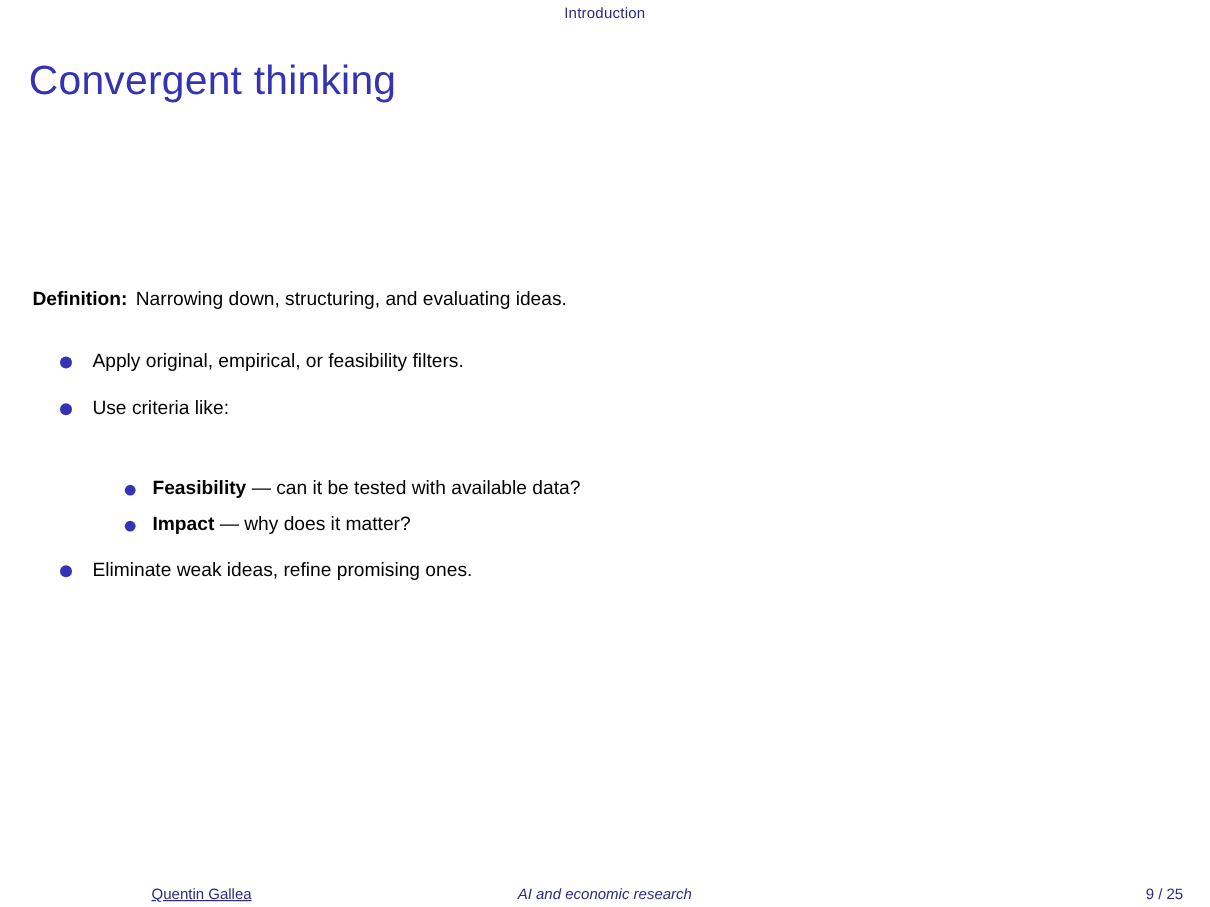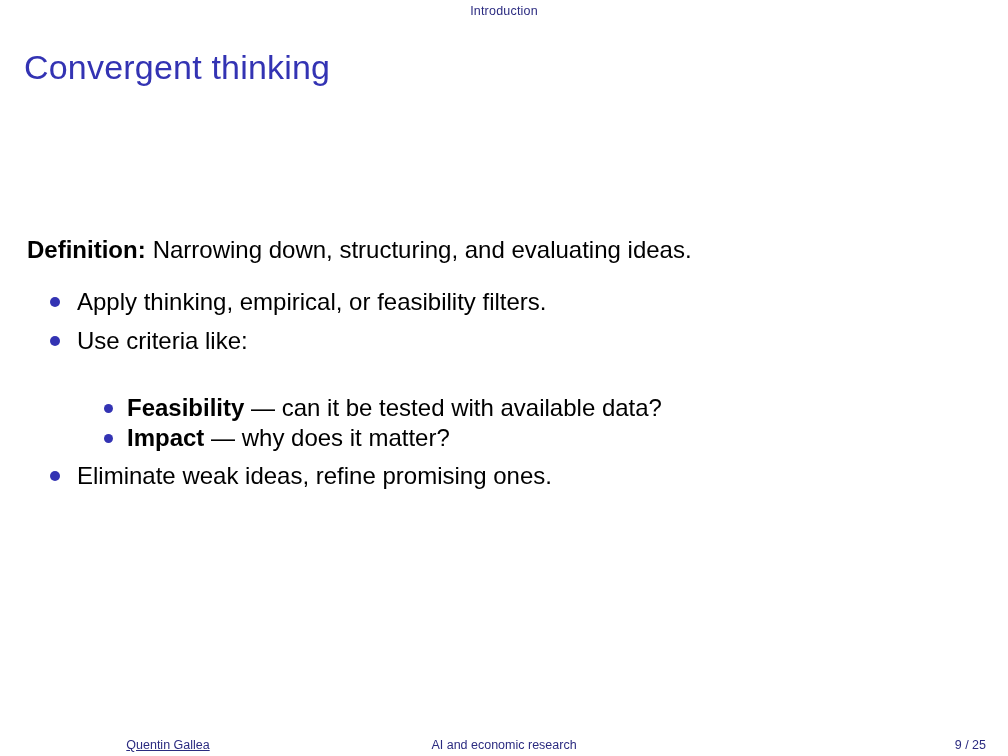--- a/index.html
+++ b/index.html
@@ -10,21 +10,21 @@
   .section-header {
     position:absolute; top:4px; left:0; width:1008px;
     text-align:center; font-size:12.5px; color:var(--hf,#2B2B80);
     letter-spacing:0.2px;
   }
   .frame-title {
     position:absolute; top:48px; left:24px;
     font-size:34px; color:var(--structure,#3333B3);
     letter-spacing:0.2px;
   }
-  .line { position:absolute; font-size:24px; color:#000; line-height:24px; white-space:nowrap; }
+  .line { position:absolute; font-size:16px; color:#000; line-height:24px; white-space:nowrap; }
   .definition { left:27px; top:238px; }
   .definition b { font-weight:bold; }
   .definition .deftext { margin-left:7px; }
 
   .li { left:77px; }
   .li .dot {
     position:absolute; left:-27px; top:7px; width:10px; height:10px;
     border-radius:50%; background:var(--structure,#3333B3);
   }
   .li2 { left:127px; }
@@ -40,40 +40,40 @@
   .sub2 { top:396px; }
   .sub3 { top:426px; }
   .it4 { top:464px; }
 
   .footline {
     position:absolute; top:738px; left:0; width:1008px; height:16px;
     font-size:12.5px; color:var(--hf,#2B2B80);
   }
   .footline .seg { position:absolute; top:0; white-space:nowrap; }
   .f-author { left:0; width:336px; text-align:center;text-decoration:underline; }
-  .f-title  { left:336px; width:336px; text-align:center; }
+  .f-title  { left:336px; width:336px; text-align:center;font-style:italic; }
   .f-date   { left:672px; width:294px; text-align:center; }
   .f-page   { right:22px; text-align:right; }
 </style>
 </head>
 <body>
 
 <div class="slide">
 
   <div class="section-header">Introduction</div>
 
   <div class="frame-title">Convergent thinking</div>
 
   <div class="line definition">
     <b>Definition:</b><span class="deftext">Narrowing down, structuring, and evaluating ideas.</span>
   </div>
 
   <div class="line li it1">
     <span class="dot"></span>
-    <span>Apply thinking, empirical, or feasibility filters.</span>
+    <span>Apply original, empirical, or feasibility filters.</span>
   </div>
 
   <div class="line li it2">
     <span class="dot"></span>
     <span>Use criteria like:</span>
   </div>
 
 
   <div class="line li2 sub2">
     <span class="dot"></span>

